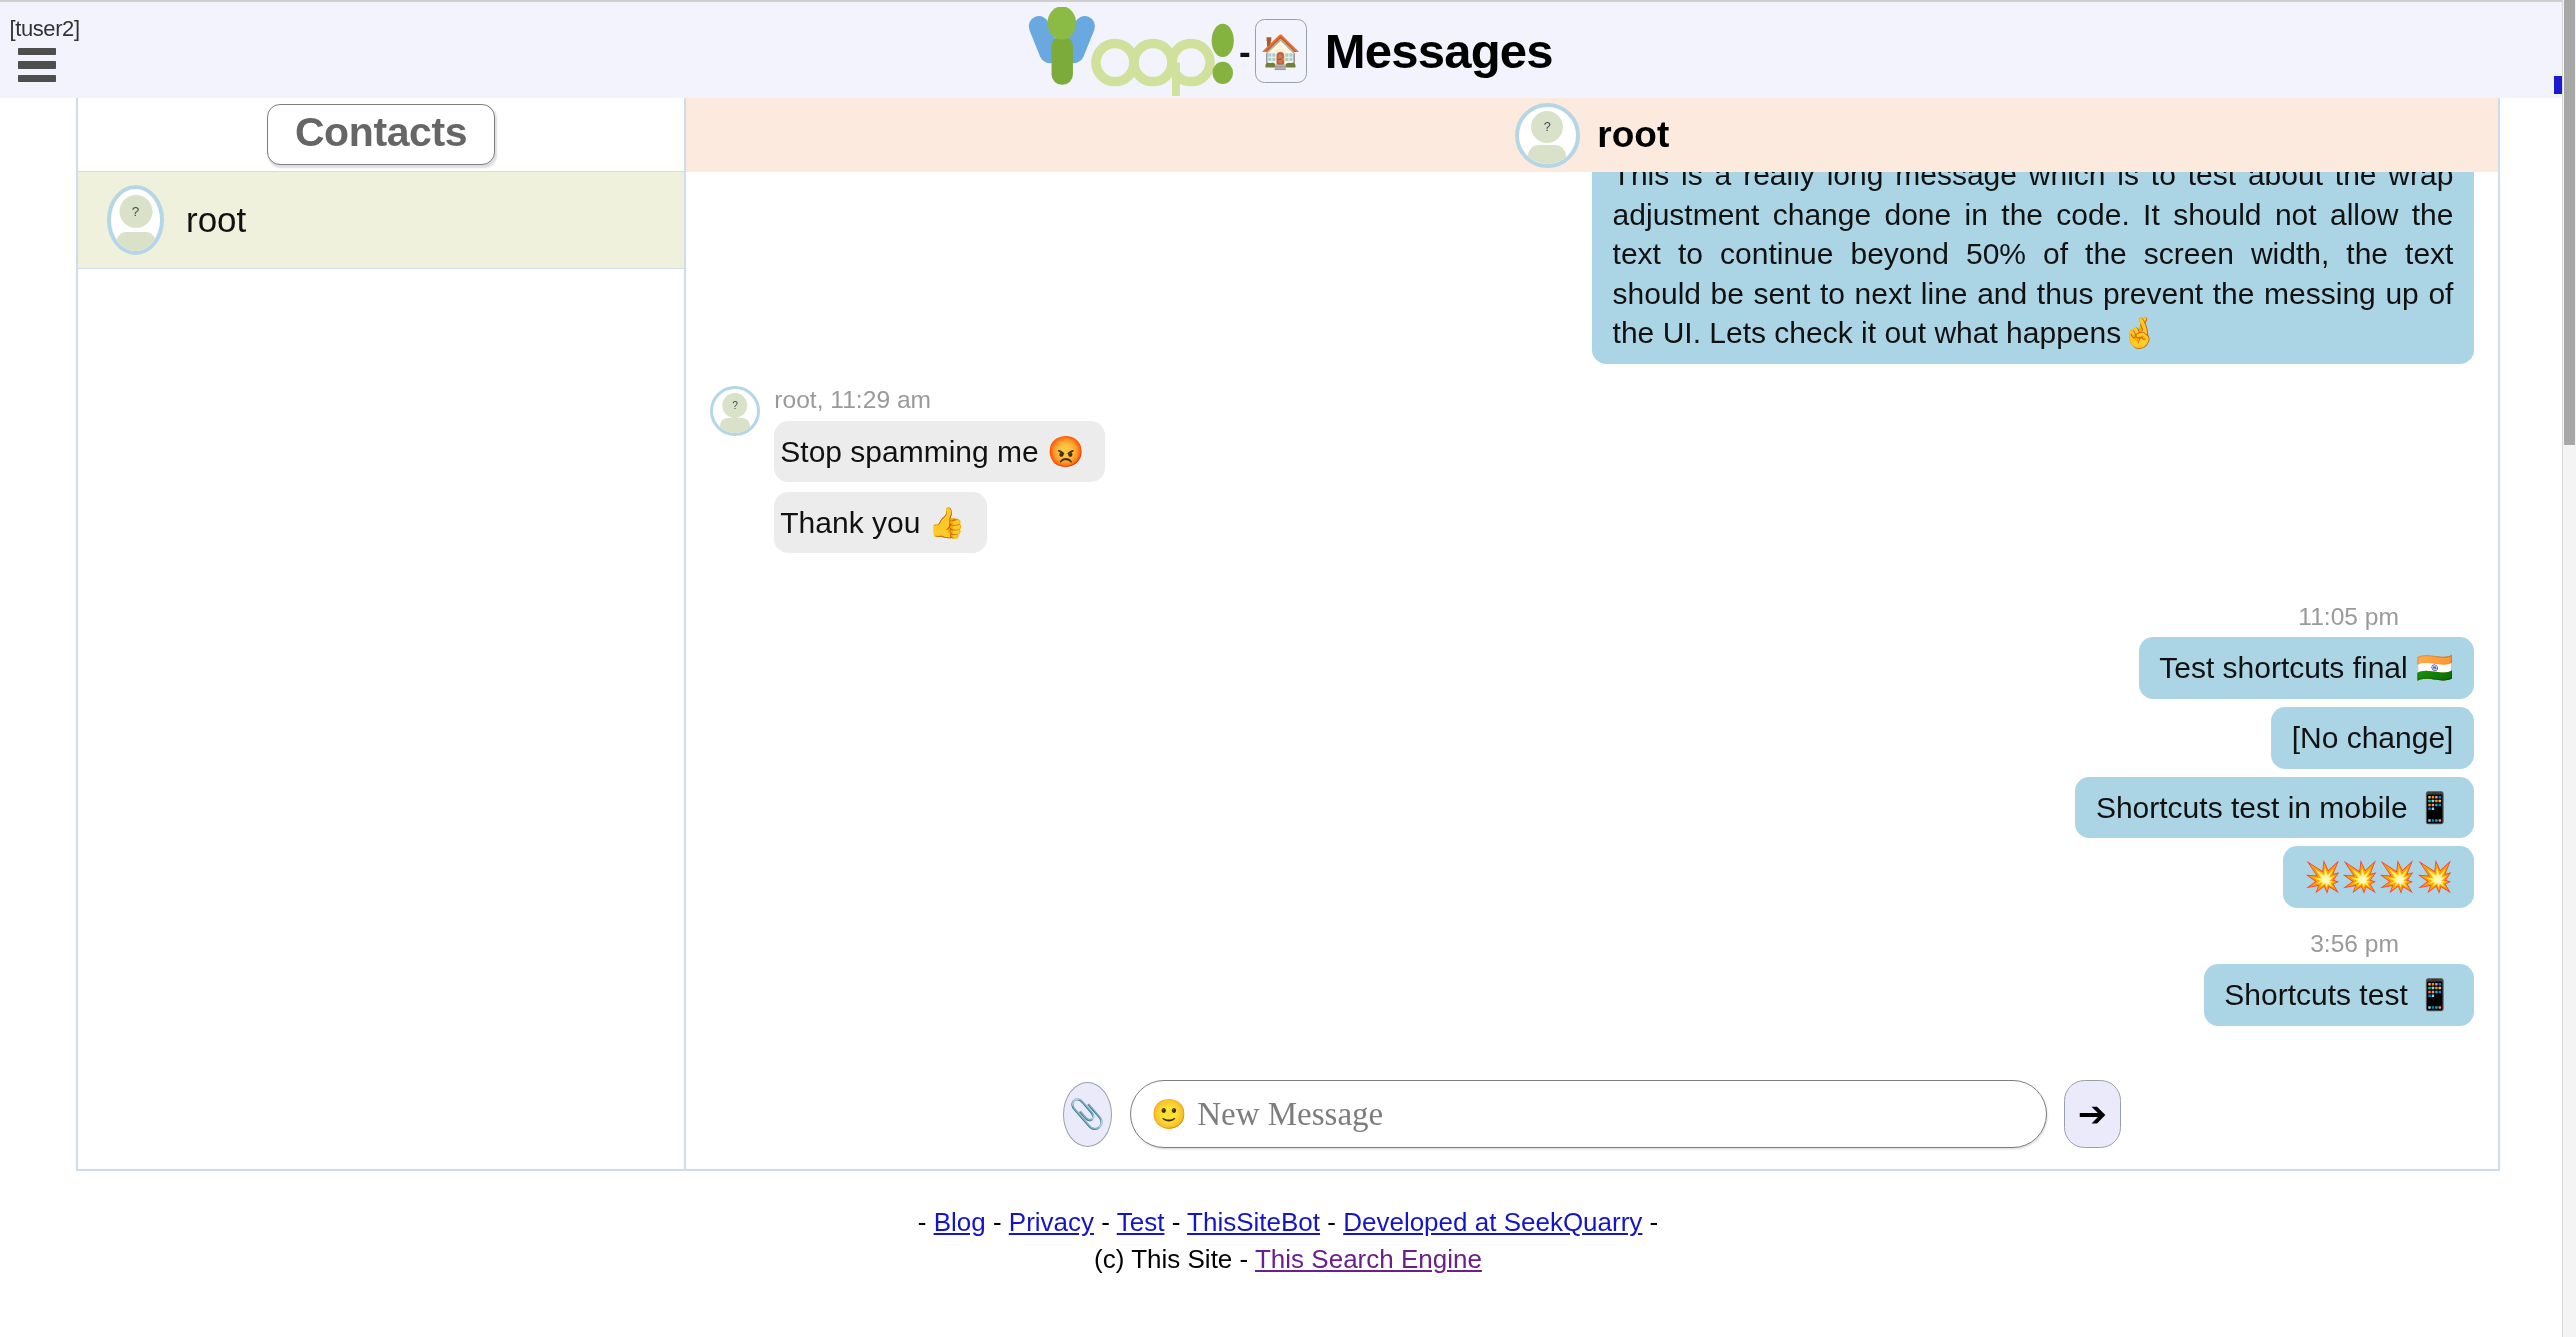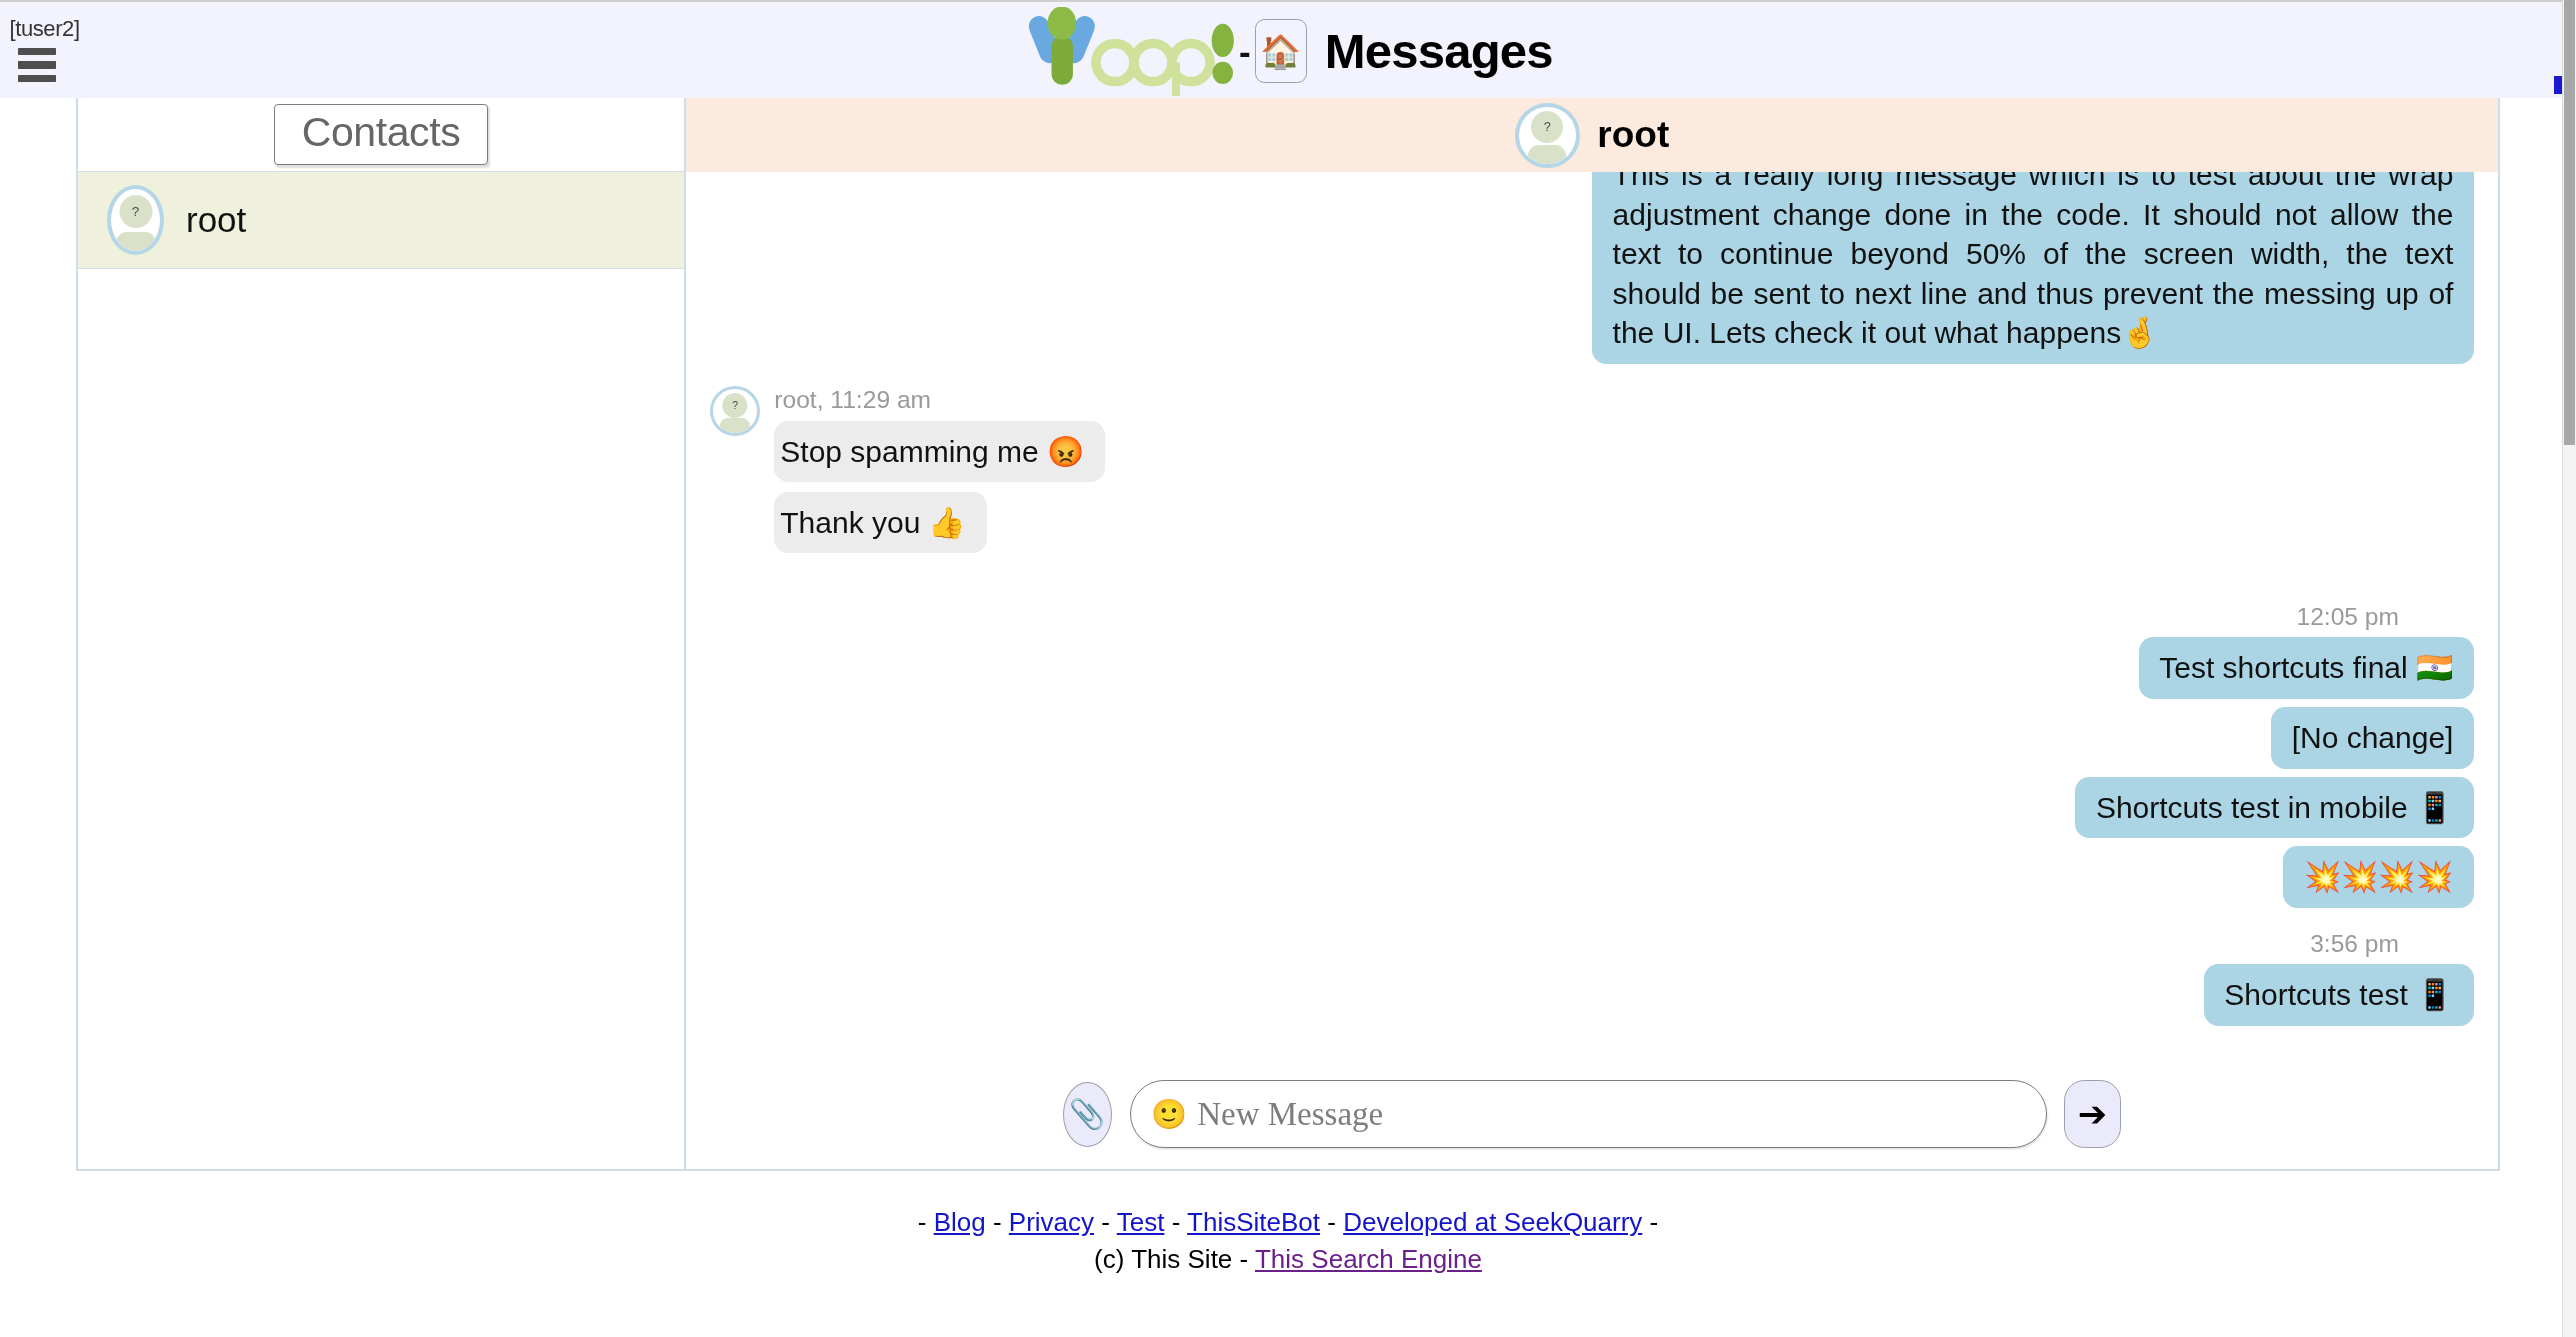--- a/index.html
+++ b/index.html
@@ -114,24 +114,24 @@
     height: 74px;
     border-bottom: 1.6px solid #cfdcec;
     display: flex;
     align-items: center;
     justify-content: center;
     background: #ffffff;
     box-sizing: border-box;
   }
   .contacts-pill {
     border: 1.6px solid #7d7d7d;
-    border-radius: 4px;
+    border-radius: 13px;
     padding: 4.8px 27px 8px 27px;
     font-size: 41px;
-    font-weight: normal;
+    font-weight: bold;
     color: #666666;
     background: #ffffff;
     box-shadow: 1.6px 2.4px 1.6px rgba(0,0,0,0.13);
     letter-spacing: -0.4px;
     cursor: pointer;
   }
   .contact-row {
     height: 97px;
     background: #eff1dc;
     border-bottom: 1.6px solid #cfdcec;
@@ -444,21 +444,21 @@
               <div class="body"></div>
             </div>
             <div class="stack">
               <div class="in-meta">root, 11:29 am</div>
               <div class="bubble in" style="max-width:none;">Stop spamming me 😡</div>
               <div class="bubble in" style="max-width:none;">Thank you 👍</div>
             </div>
           </div>
         </div>
 
-        <div class="time-stamp out" style="margin-top:32px;">12:05 pm</div>
+        <div class="time-stamp out" style="margin-top:32px;">11:05 pm</div>
         <div class="row out">
           <div class="bubble out">Test shortcuts final 🇮🇳</div>
         </div>
         <div class="row out">
           <div class="bubble out">[No change]</div>
         </div>
         <div class="row out">
           <div class="bubble out">Shortcuts test in mobile 📱</div>
         </div>
         <div class="row out">

